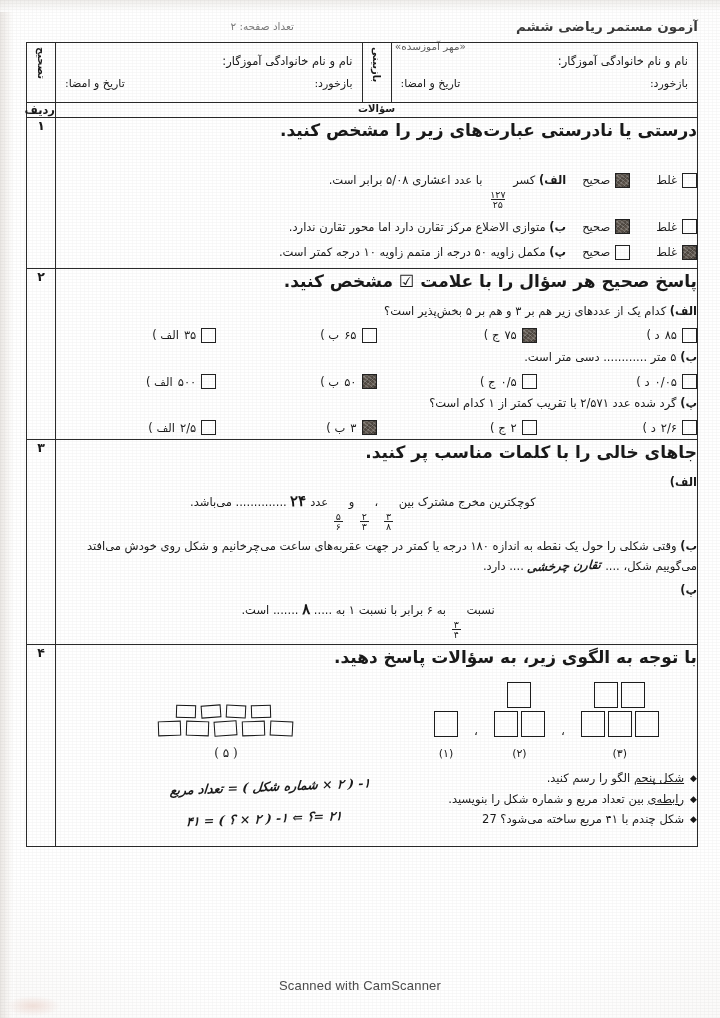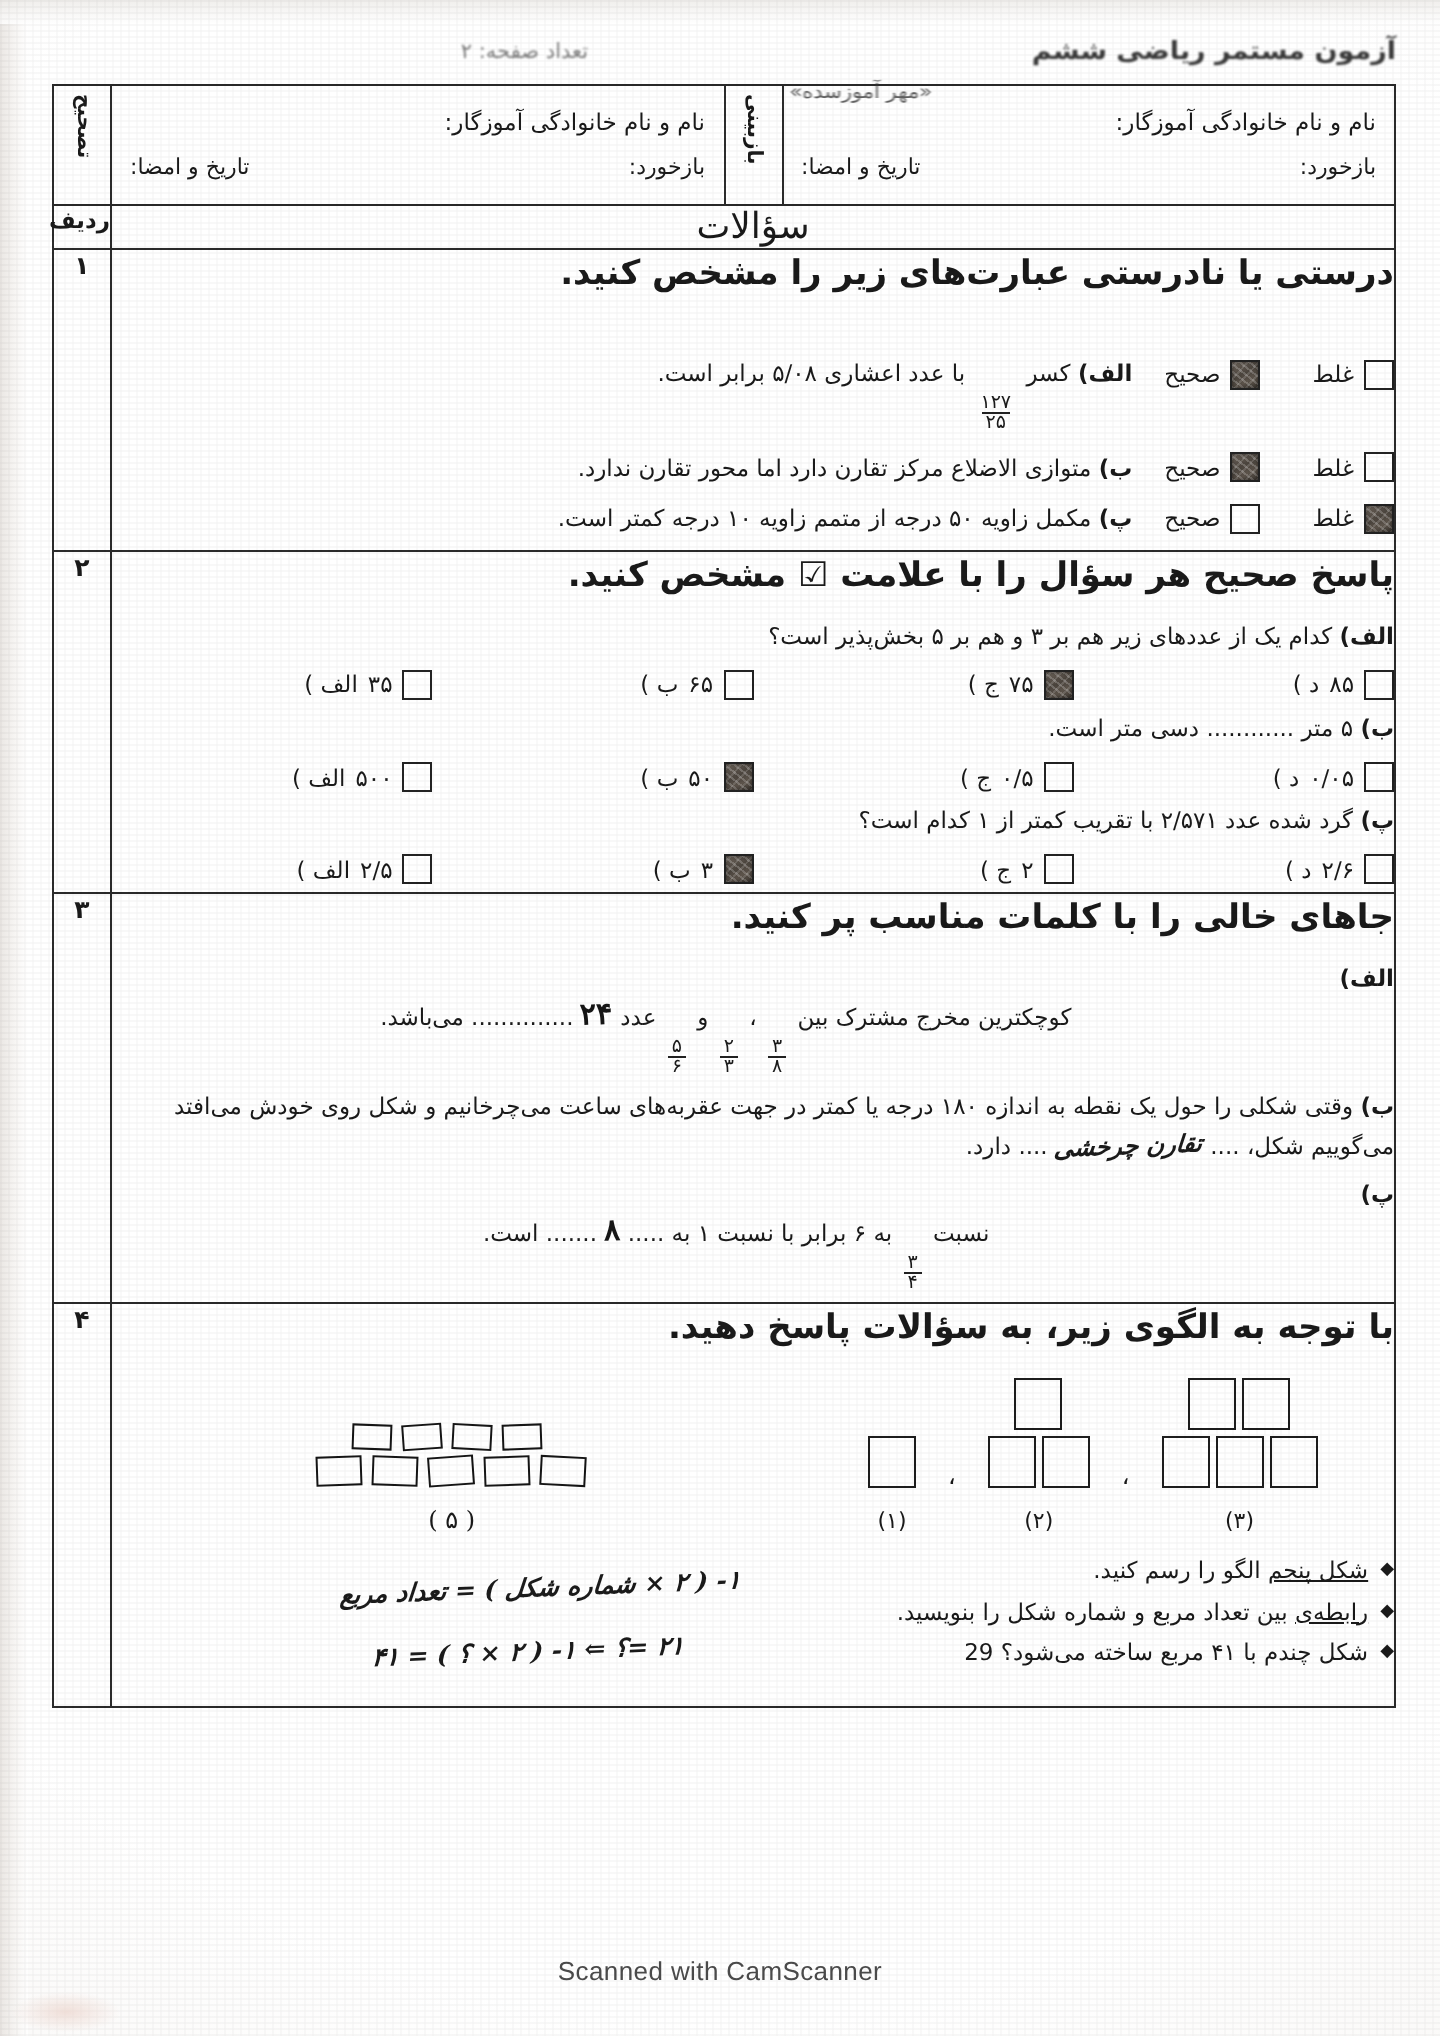--- a/index.html
+++ b/index.html
@@ -54,21 +54,21 @@
   }
   .idcell{padding:7px 9px 7px 9px;font-size:11.5px;line-height:2.0;}
   .idcell .ln{display:block;}
   .idcell .ln.two{display:flex;justify-content:space-between;}
   .idcell .sub{font-size:11px;}
 
   .notice{
     text-align:center;font-size:12.5px;font-weight:bold;padding:5px 0 6px;
     letter-spacing:.1px;
   }
-  .hdrQ{text-align:center;font-size:18px;font-weight:normal;padding:5px 0 6px;}
+  .hdrQ{text-align:center;font-size:10px;font-weight:bold;padding:5px 0 6px;}
   .hdrR{text-align:center;font-size:11.5px;font-weight:bold;padding:5px 0 6px;vertical-align:middle;}
 
   .numcell{width:28px;text-align:center;vertical-align:top;padding-top:9px;
     font-size:12.5px;font-weight:bold;}
   .qcell{padding:8px 10px 10px 10px;}
 
   .qtitle{font-size:17px;font-weight:bold;margin:0 0 6px 0;line-height:1.5;}
   .qline{font-size:11.5px;line-height:1.75;margin:3px 0;}
   .lbl{font-weight:bold;}
 
@@ -478,21 +478,21 @@
               <span><span class="u">شکل پنجم</span>
                     <span>الگو را رسم کنید.</span></span>
             </div>
             <div class="blt">
               <span class="dia">◆</span>
               <span><span class="u">رابطه‌ی</span>
                     <span>بین تعداد مربع و شماره شکل را بنویسید.</span></span>
             </div>
             <div class="blt">
               <span class="dia">◆</span>
-              <span>شکل چندم با ۴۱ مربع ساخته می‌شود؟ 29</span>
+              <span>شکل چندم با ۴۱ مربع ساخته می‌شود؟ 27</span>
             </div>
           </div>
 
           <div style="width:50%;float:left;padding-top:10px;">
             <div class="hand" style="font-size:12.5px;margin-bottom:14px;margin-right:6px;">۱- ( ۲ × شماره شکل ) = تعداد مربع</div>
             <div class="hand" style="font-size:12.5px;margin-right:34px;">۲۱ =؟ ⇐ ۱- ( ۲ × ؟ ) = ۴۱</div>
           </div>
           <div style="clear:both"></div>
         </div>
       </td>

